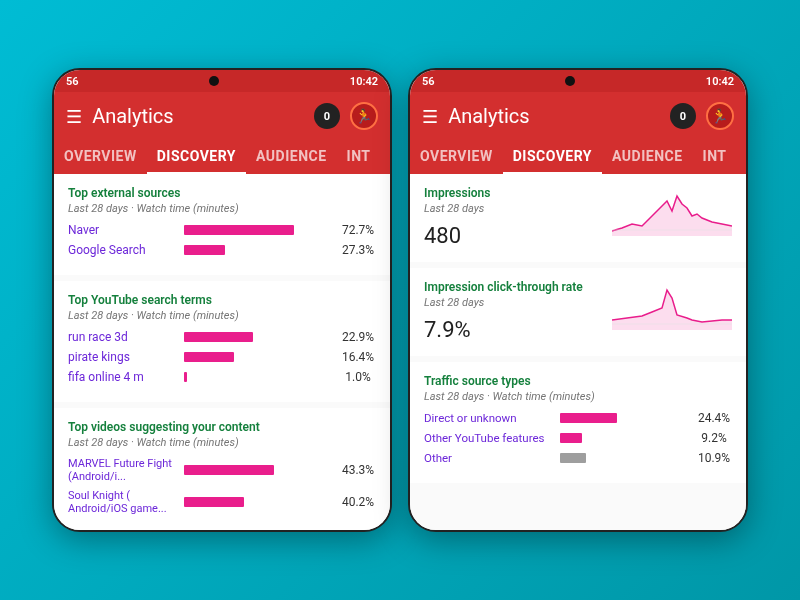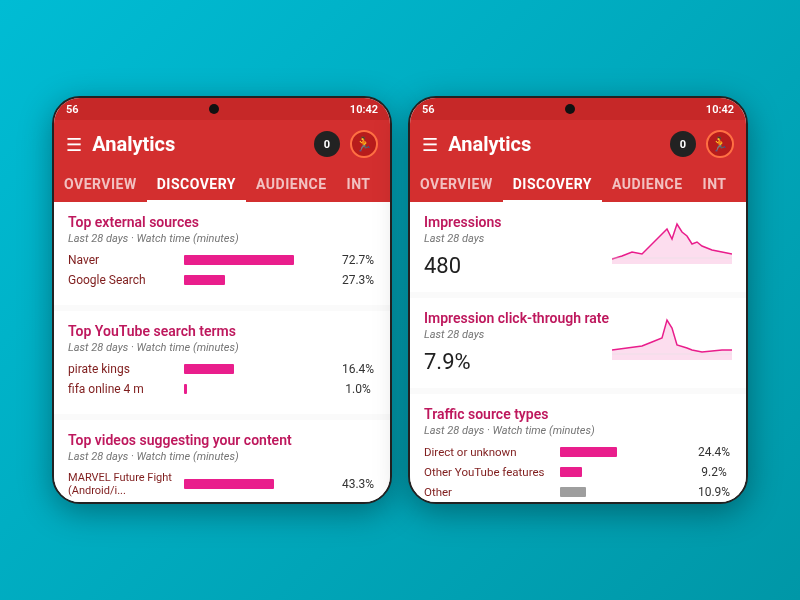--- a/index.html
+++ b/index.html
@@ -9,21 +9,21 @@
       background: linear-gradient(135deg, #00bcd4 0%, #0097a7 100%);
       display: flex;
       align-items: center;
       justify-content: center;
       font-family: 'Roboto', Arial, sans-serif;
       gap: 16px;
       overflow: hidden;
     }
     .phone {
       width: 340px;
-      height: 408px;
+      height: 464px;
       background: #f5f5f5;
       border-radius: 28px;
       overflow: hidden;
       box-shadow: 0 8px 32px rgba(0,0,0,0.35);
       display: flex;
       flex-direction: column;
       border: 2px solid #222;
       position: relative;
     }
     
@@ -46,21 +46,21 @@
     
     .app-bar {
       background: #d32f2f;
       display: flex;
       align-items: center;
       padding: 8px 12px;
       gap: 10px;
       min-height: 48px;
     }
     .hamburger-icon { color: white; font-size: 18px; cursor: pointer; }
-    .app-title { color: white; font-size: 20px; font-weight: 700; flex: 1; }
+    .app-title { color: white; font-size: 20px; font-weight: 400; flex: 1; }
     .badge-icon {
       background: #222;
       border-radius: 50%;
       width: 26px; height: 26px;
       display: flex; align-items: center; justify-content: center;
       color: white; font-size: 11px; font-weight: 700;
     }
     .avatar-icon {
       background: #b71c1c;
       border: 2px solid #ff7043;
@@ -95,39 +95,39 @@
       overflow-y: auto;
       background: #fafafa;
     }
     .content::-webkit-scrollbar { display: none; }
     .section {
       background: white;
       margin-bottom: 6px;
       padding: 12px 14px;
     }
     .section-title {
-      font-size: 14px;
+      font-size: 12px;
       font-weight: 600;
-      color: #be185d;
+      color: #15803d;
       margin-bottom: 2px;
     }
     .section-sub {
       font-size: 11px;
       color: #757575;
       margin-bottom: 8px;
       font-style: italic;
     }
     .bar-row {
       display: flex;
       align-items: center;
       margin-bottom: 6px;
       font-size: 12px;
       color: #333;
     }
-    .bar-label { flex: 0 0 110px; font-size: 12px; color: #7f1d1d; }
+    .bar-label { flex: 0 0 110px; font-size: 12px; color: #6d28d9; }
     .bar-container { flex: 1; margin: 0 6px; }
     .bar-fill {
       height: 10px;
       background: #e91e8c;
       border-radius: 1px;
     }
     .bar-value { font-size: 12px; color: #333; min-width: 36px; text-align: center; }
     
     .metric-value { font-size: 22px; font-weight: 400; color: #212121; margin: 2px 0; }
     svg.sparkline { width: 100%; height: 50px; }
@@ -175,20 +175,27 @@
           <div class="bar-fill" style="width:27%"></div>
         </div>
         <span class="bar-value">27.3%</span>
       </div>
     </div>
 
     <div class="section">
       <div class="section-title">Top YouTube search terms</div>
       <div class="section-sub">Last 28 days · Watch time (minutes)</div>
       <div class="bar-row">
+        <span class="bar-label">run race 3d</span>
+        <div class="bar-container">
+          <div class="bar-fill" style="width:46%"></div>
+        </div>
+        <span class="bar-value">22.9%</span>
+      </div>
+      <div class="bar-row">
         <span class="bar-label">pirate kings</span>
         <div class="bar-container">
           <div class="bar-fill" style="width:33%"></div>
         </div>
         <span class="bar-value">16.4%</span>
       </div>
       <div class="bar-row">
         <span class="bar-label">fifa online 4 m</span>
         <div class="bar-container">
           <div class="bar-fill" style="width:2%"></div>
@@ -199,20 +206,27 @@
 
     <div class="section">
       <div class="section-title">Top videos suggesting your content</div>
       <div class="section-sub">Last 28 days · Watch time (minutes)</div>
       <div class="bar-row">
         <span class="bar-label" style="font-size:11px">MARVEL Future Fight (Android/i...</span>
         <div class="bar-container">
           <div class="bar-fill" style="width:60%"></div>
         </div>
         <span class="bar-value">43.3%</span>
+      </div>
+      <div class="bar-row">
+        <span class="bar-label" style="font-size:11px">Soul Knight ( Android/iOS game...</span>
+        <div class="bar-container">
+          <div class="bar-fill" style="width:40%"></div>
+        </div>
+        <span class="bar-value">40.2%</span>
       </div>
     </div>
   </div>
 </div>
 
 <div class="phone">
 
   <div class="status-bar">
     <span>56</span>
     <div class="camera-notch"></div>

